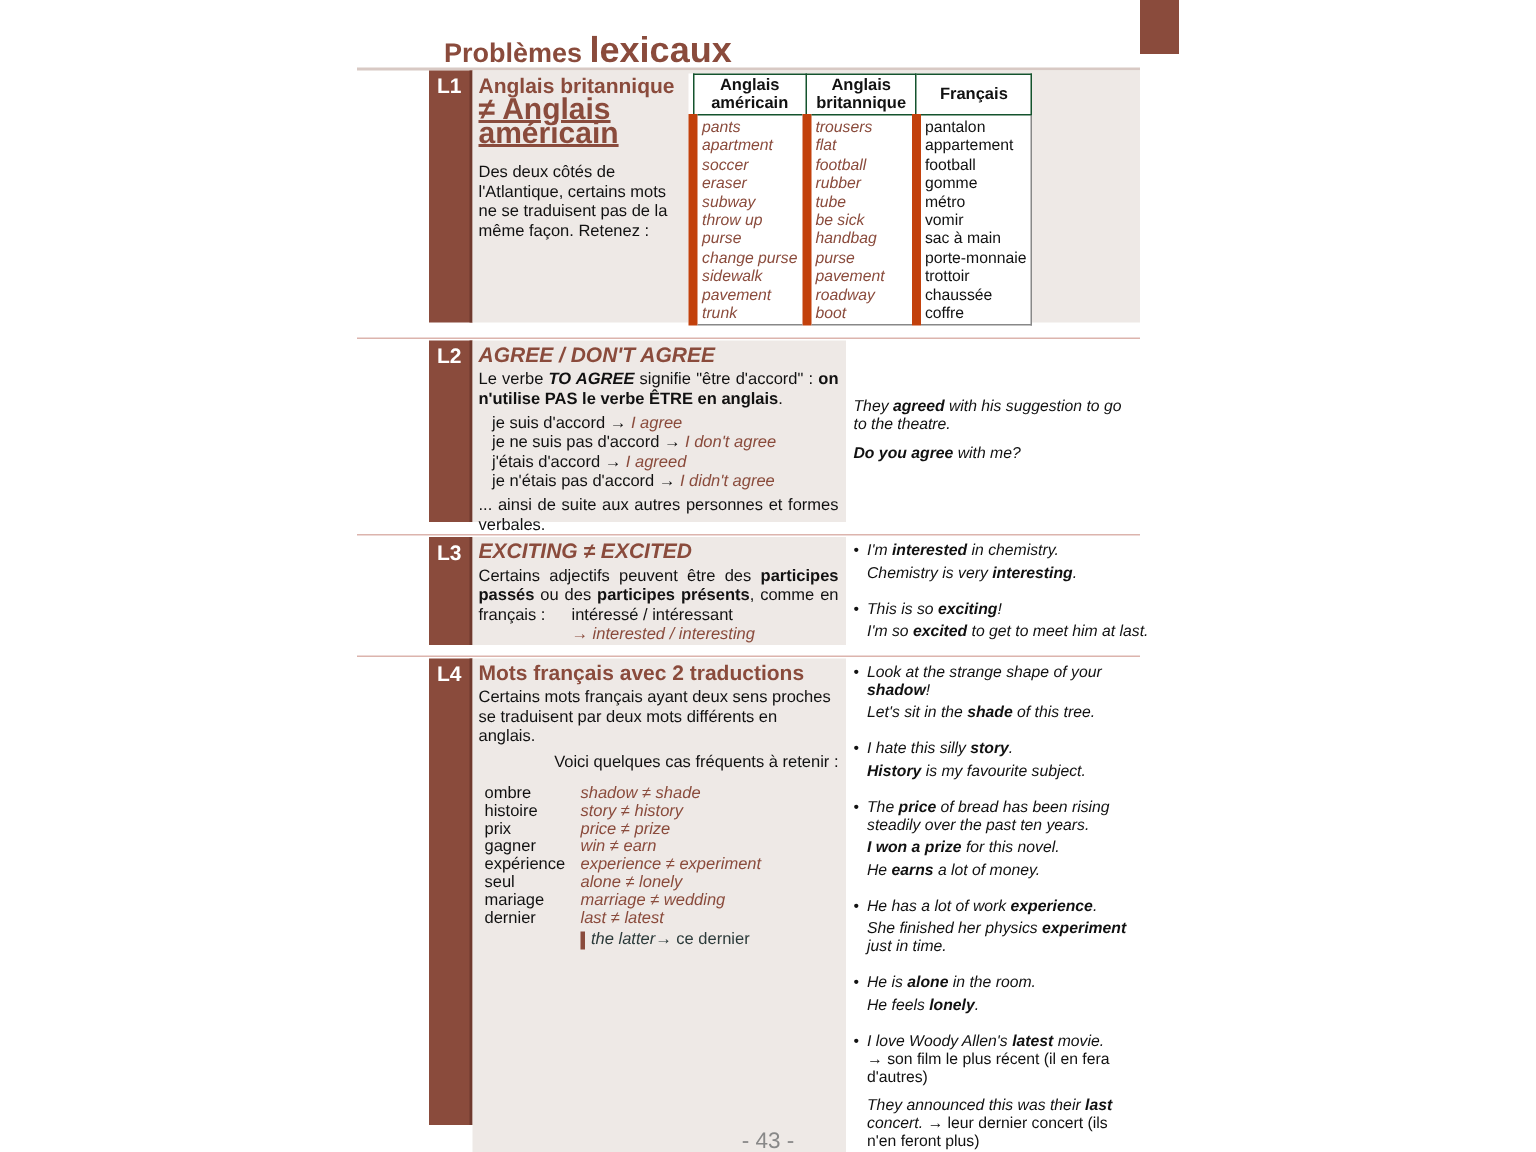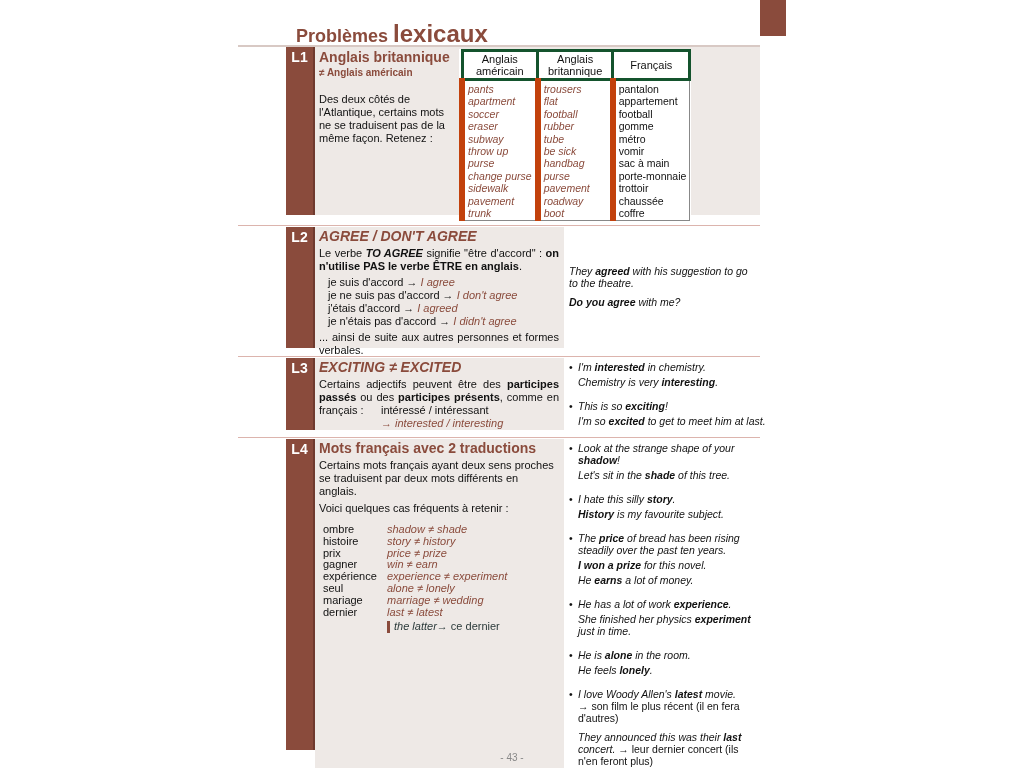--- a/index.html
+++ b/index.html
@@ -21,49 +21,49 @@
 
   .sec-title { color: #8a4b3c; font-weight: bold; font-size: 14px; line-height: 16px; }
   .sec-title.it { font-style: italic; }
   .body-text { font-size: 11px; line-height: 13px; }
   .just { text-align: justify; }
   .red-it { color: #8a4b3c; font-style: italic; }
   .ex { font-style: italic; font-size: 10.5px; line-height: 12px; }
   .ex b { font-style: italic; }
 
   table.vocab { position: absolute; left: 459px; top: 49px; border-collapse: collapse; background: #fff; font-size: 10.5px; }
-  table.vocab th { border: 3px solid #14532d; font-size: 11px; line-height: 12px; padding: 1px 4px; font-weight: normal; text-align: center; }
+  table.vocab th { border: 1px solid #14532d; font-size: 11px; line-height: 12px; padding: 1px 4px; font-weight: bold; text-align: center; }
   table.vocab td { border-left: 6px solid #c2410c; border-right: 1px solid #888; vertical-align: top; padding: 2px 3px 1px 3px; line-height: 12.4px; }
   table.vocab tr.body-row td { border-bottom: 1px solid #888; }
   .col-am, .col-br { color: #8a4b3c; font-style: italic; }
   .list-row { display: block; white-space: nowrap; }
   .bullet-item { position: relative; padding-left: 9px; }
   .bullet-item::before { content: "•"; position: absolute; left: 0; top: 0; font-style: normal; }
   .indent { padding-left: 9px; }
   .pair-row { display: flex; white-space: nowrap; font-size: 11px; line-height: 11.8px; }
   .pair-fr { width: 64px; }
   .pair-en { color: #8a4b3c; font-style: italic; }
-  .footer { position: absolute; left: 0; width: 1024px; top: 752px; text-align: center; font-size: 10px; color: #888; }
+  .footer { position: absolute; left: 0; width: 1024px; top: 752px; text-align: center; font-size: 15px; color: #888; }
 </style>
 </head>
 <body>
 
 <div class="corner-tab"></div>
 <div class="page-title">
   <span class="t1">Problèmes </span><span class="t2">lexicaux</span>
 </div>
 <div class="top-rule"></div>
 
 <div class="section" style="top:47px; width:474px; height:168px;">
   <div class="bar" style="height:168px;"></div>
   <div class="badge">L1</div>
   <div class="leftbox" style="width:445px; height:168px;">
     <div style="position:absolute; left:4px; top:2px; width:135px;">
       <div class="sec-title" style="font-size:14px;">Anglais britannique</div>
-      <div class="sec-title" style="font-size:10px;">≠ Anglais américain</div>
+      <div class="sec-title" style="font-size:20px;text-decoration:underline;">≠ Anglais américain</div>
       <div class="body-text" style="margin-top:12px;">Des deux côtés de l'Atlantique, certains mots ne se traduisent pas de la même façon. Retenez :</div>
     </div>
   </div>
 </div>
 
 <table class="vocab">
   <tbody>
       <tr>
     <th style="width:64px;">Anglais américain</th>
     <th style="width:64px;">Anglais britannique</th>
@@ -159,21 +159,21 @@
 </div>
 
 <div class="sec-rule" style="top:437px;"></div>
 <div class="section" style="top:439px; width:474px; height:311px;">
   <div class="bar" style="height:311px;"></div>
   <div class="badge">L4</div>
   <div class="leftbox" style="width:249px; height:336px;">
     <div style="position:absolute; left:4px; top:1px; width:240px;">
       <div class="sec-title">Mots français avec 2 traductions</div>
       <div class="body-text" style="margin-top:3px;">Certains mots français ayant deux sens proches se traduisent par deux mots différents en anglais.</div>
-      <div class="body-text" style="margin-top:4px;">Voici quelques cas fréquents à retenir :</div>
+      <div class="body-text" style="margin-top:4px;text-align:right;">Voici quelques cas fréquents à retenir :</div>
       <div style="margin-top:9px; padding-left:4px;">
         <div class="pair-row">
             <span class="pair-fr">ombre</span>
             <span class="pair-en">shadow ≠ shade</span>
           </div>
         <div class="pair-row">
             <span class="pair-fr">histoire</span>
             <span class="pair-en">story ≠ history</span>
           </div>
         <div class="pair-row">

